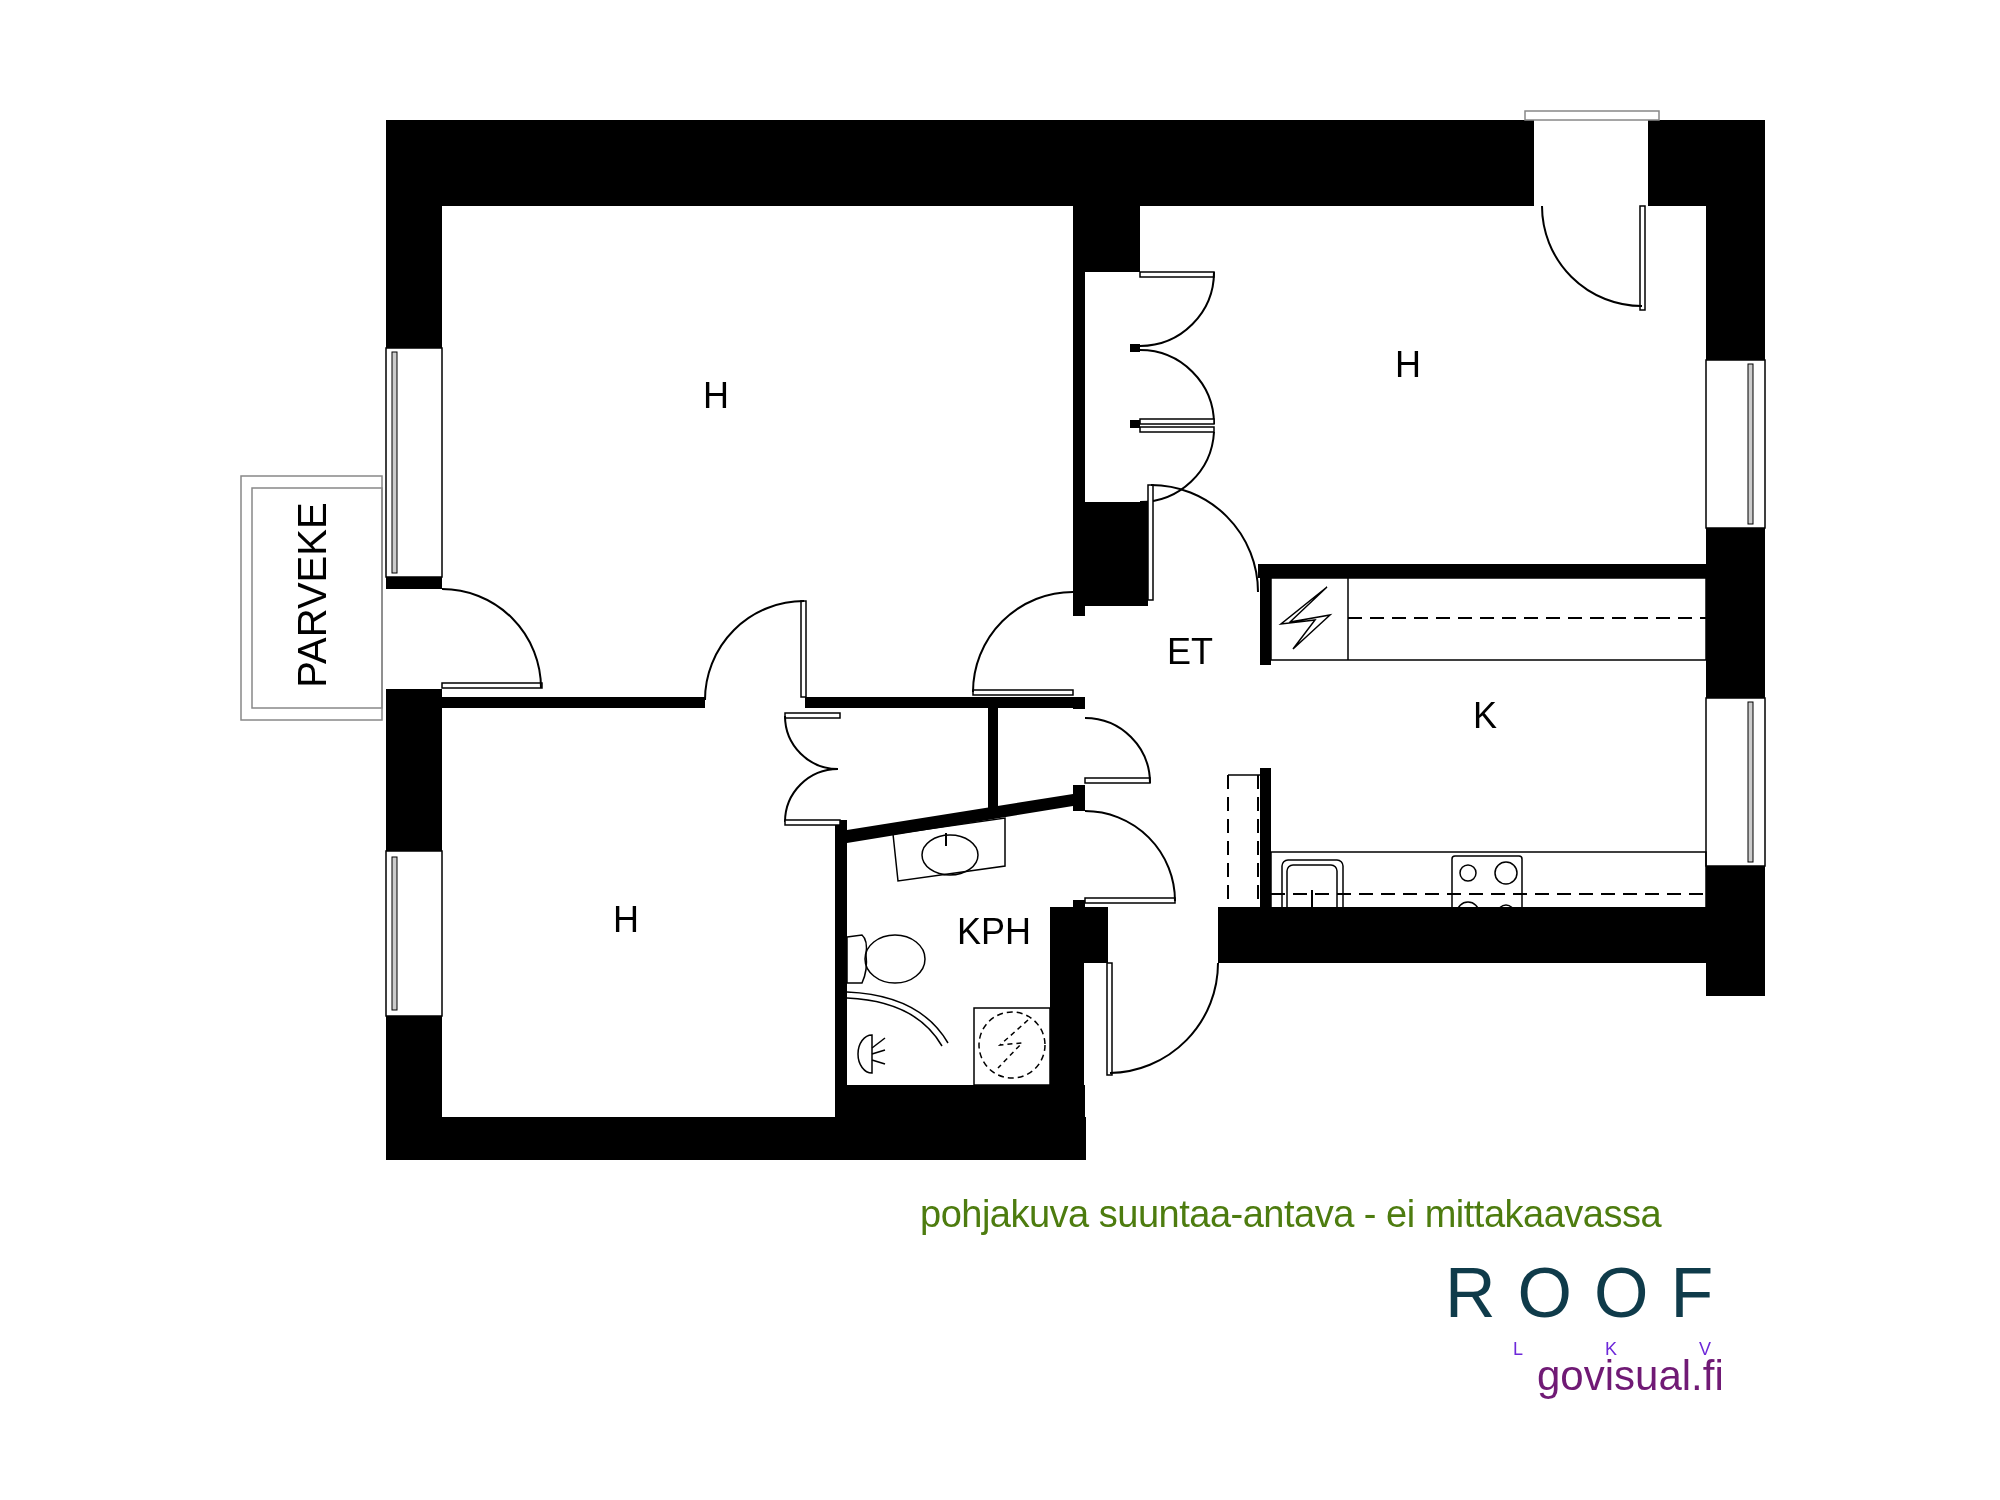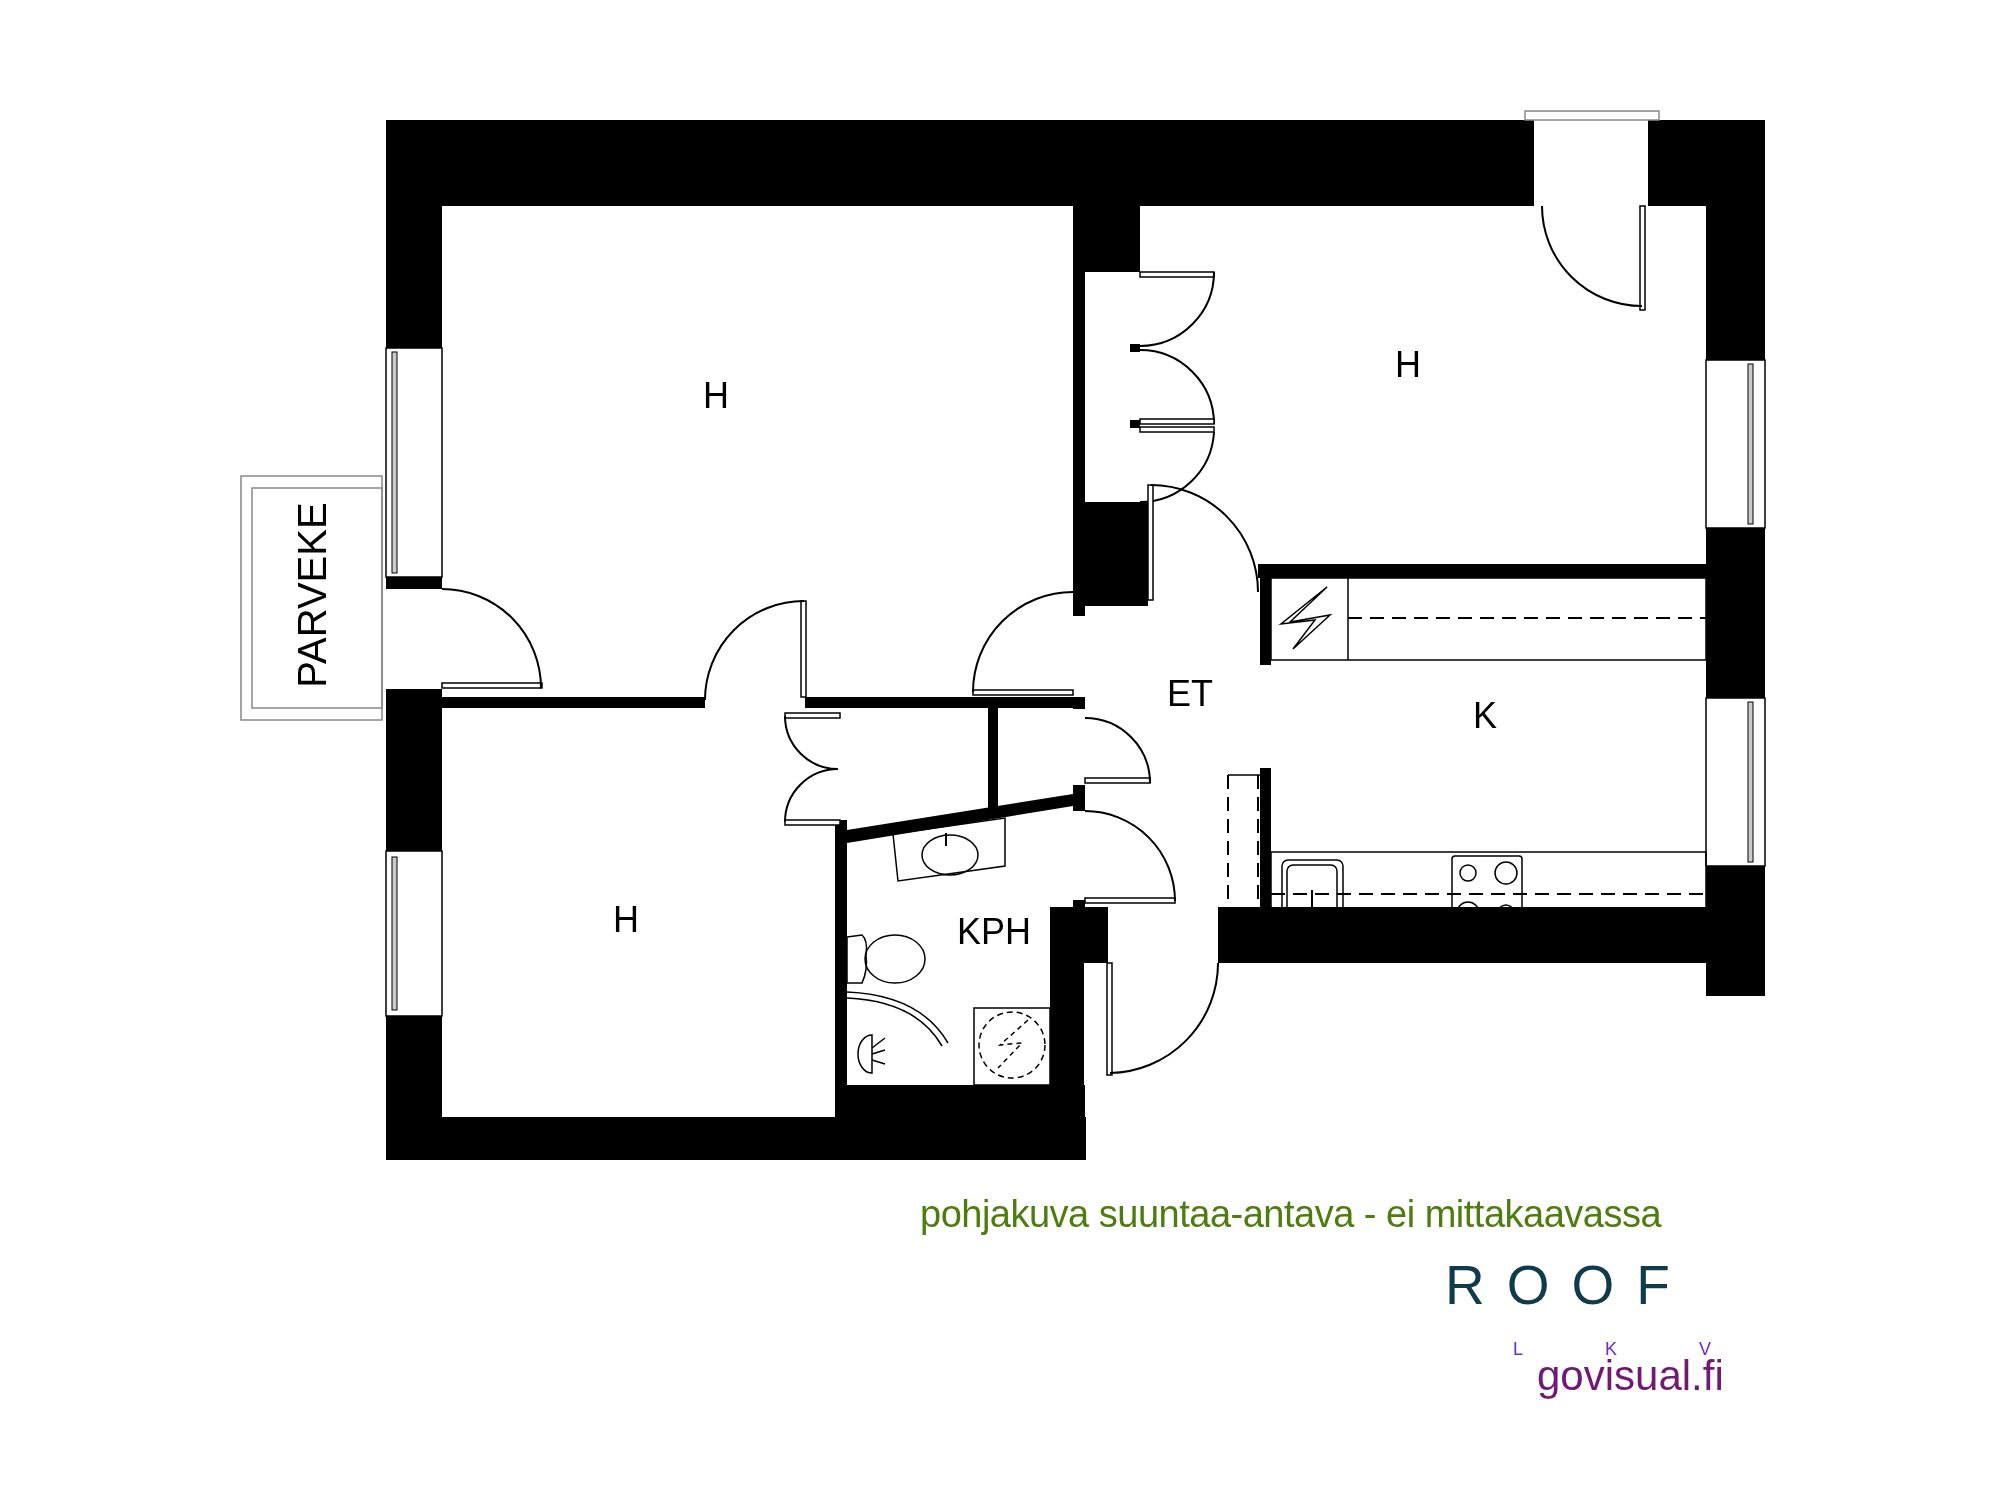--- a/index.html
+++ b/index.html
@@ -9,21 +9,21 @@
   .line{fill:none;stroke:#000;stroke-width:2;}
   .thin{fill:none;stroke:#000;stroke-width:1.5;}
   .dash{fill:none;stroke:#000;stroke-width:2;stroke-dasharray:14 8;}
   .leaf{fill:#fff;stroke:#000;stroke-width:1.5;}
   .win{fill:#fff;stroke:#000;stroke-width:1.5;}
   .wingl{fill:#ccc;stroke:#000;stroke-width:1;}
   .balc{fill:none;stroke:#888;stroke-width:1.5;}
   .lbl{position:absolute;font-family:"Liberation Sans",sans-serif;color:#000;font-size:36px;transform:translate(-50%,-50%);white-space:nowrap;}
   .parveke{position:absolute;left:312px;top:595px;font-size:40px;transform:translate(-50%,-50%) rotate(-90deg);white-space:nowrap;color:#000;}
   .disclaimer{position:absolute;left:920px;top:1193px;font-size:38px;color:#4d7c0f;letter-spacing:-0.5px;white-space:nowrap;}
-  .brand{position:absolute;left:1445px;top:1258px;font-size:55px;color:#0f3b4a;letter-spacing:22px;font-weight:normal;white-space:nowrap;line-height:1;}
+  .brand{position:absolute;left:1445px;top:1258px;font-size:70px;color:#0f3b4a;letter-spacing:22px;font-weight:normal;white-space:nowrap;line-height:1;}
   .brand-sub{position:absolute;left:1513px;top:1339px;font-size:18px;color:#6d28d9;letter-spacing:82px;white-space:nowrap;}
   .credit{position:absolute;left:1537px;top:1352px;font-size:42px;color:#701a75;white-space:nowrap;}
 </style>
 </head>
 <body>
 
 <svg width="2000" height="1500" viewBox="0 0 2000 1500">
 
   <g>
     <rect class="balc" x="241" y="476" width="141" height="244"></rect>
@@ -196,21 +196,21 @@
       <rect class="thin" x="974" y="1008" width="76" height="77"></rect>
       <circle class="dash" cx="1012" cy="1045" r="33" style="stroke-width:1.5;stroke-dasharray:6 4"></circle>
       <polyline class="thin" points="1028,1020 1000,1045 1022,1043 998,1068" style="stroke-dasharray:5 4"></polyline>
     </g>
   </g>
 </svg>
 
 <div class="lbl" style="left:716px;top:396px;">H</div>
 <div class="lbl" style="left:1408px;top:365px;">H</div>
 <div class="lbl" style="left:626px;top:920px;">H</div>
-<div class="lbl" style="left:1190px;top:694px;">ET</div>
+<div class="lbl" style="left:1190px;top:652px;">ET</div>
 <div class="lbl" style="left:1485px;top:716px;">K</div>
 <div class="lbl" style="left:994px;top:932px;">KPH</div>
 <div class="parveke">PARVEKE</div>
 
 <div class="disclaimer">pohjakuva suuntaa-antava - ei mittakaavassa</div>
 <div class="brand">ROOF</div>
 <div class="brand-sub">LKV</div>
 <div class="credit">govisual.fi</div>
 
 </body></html>

